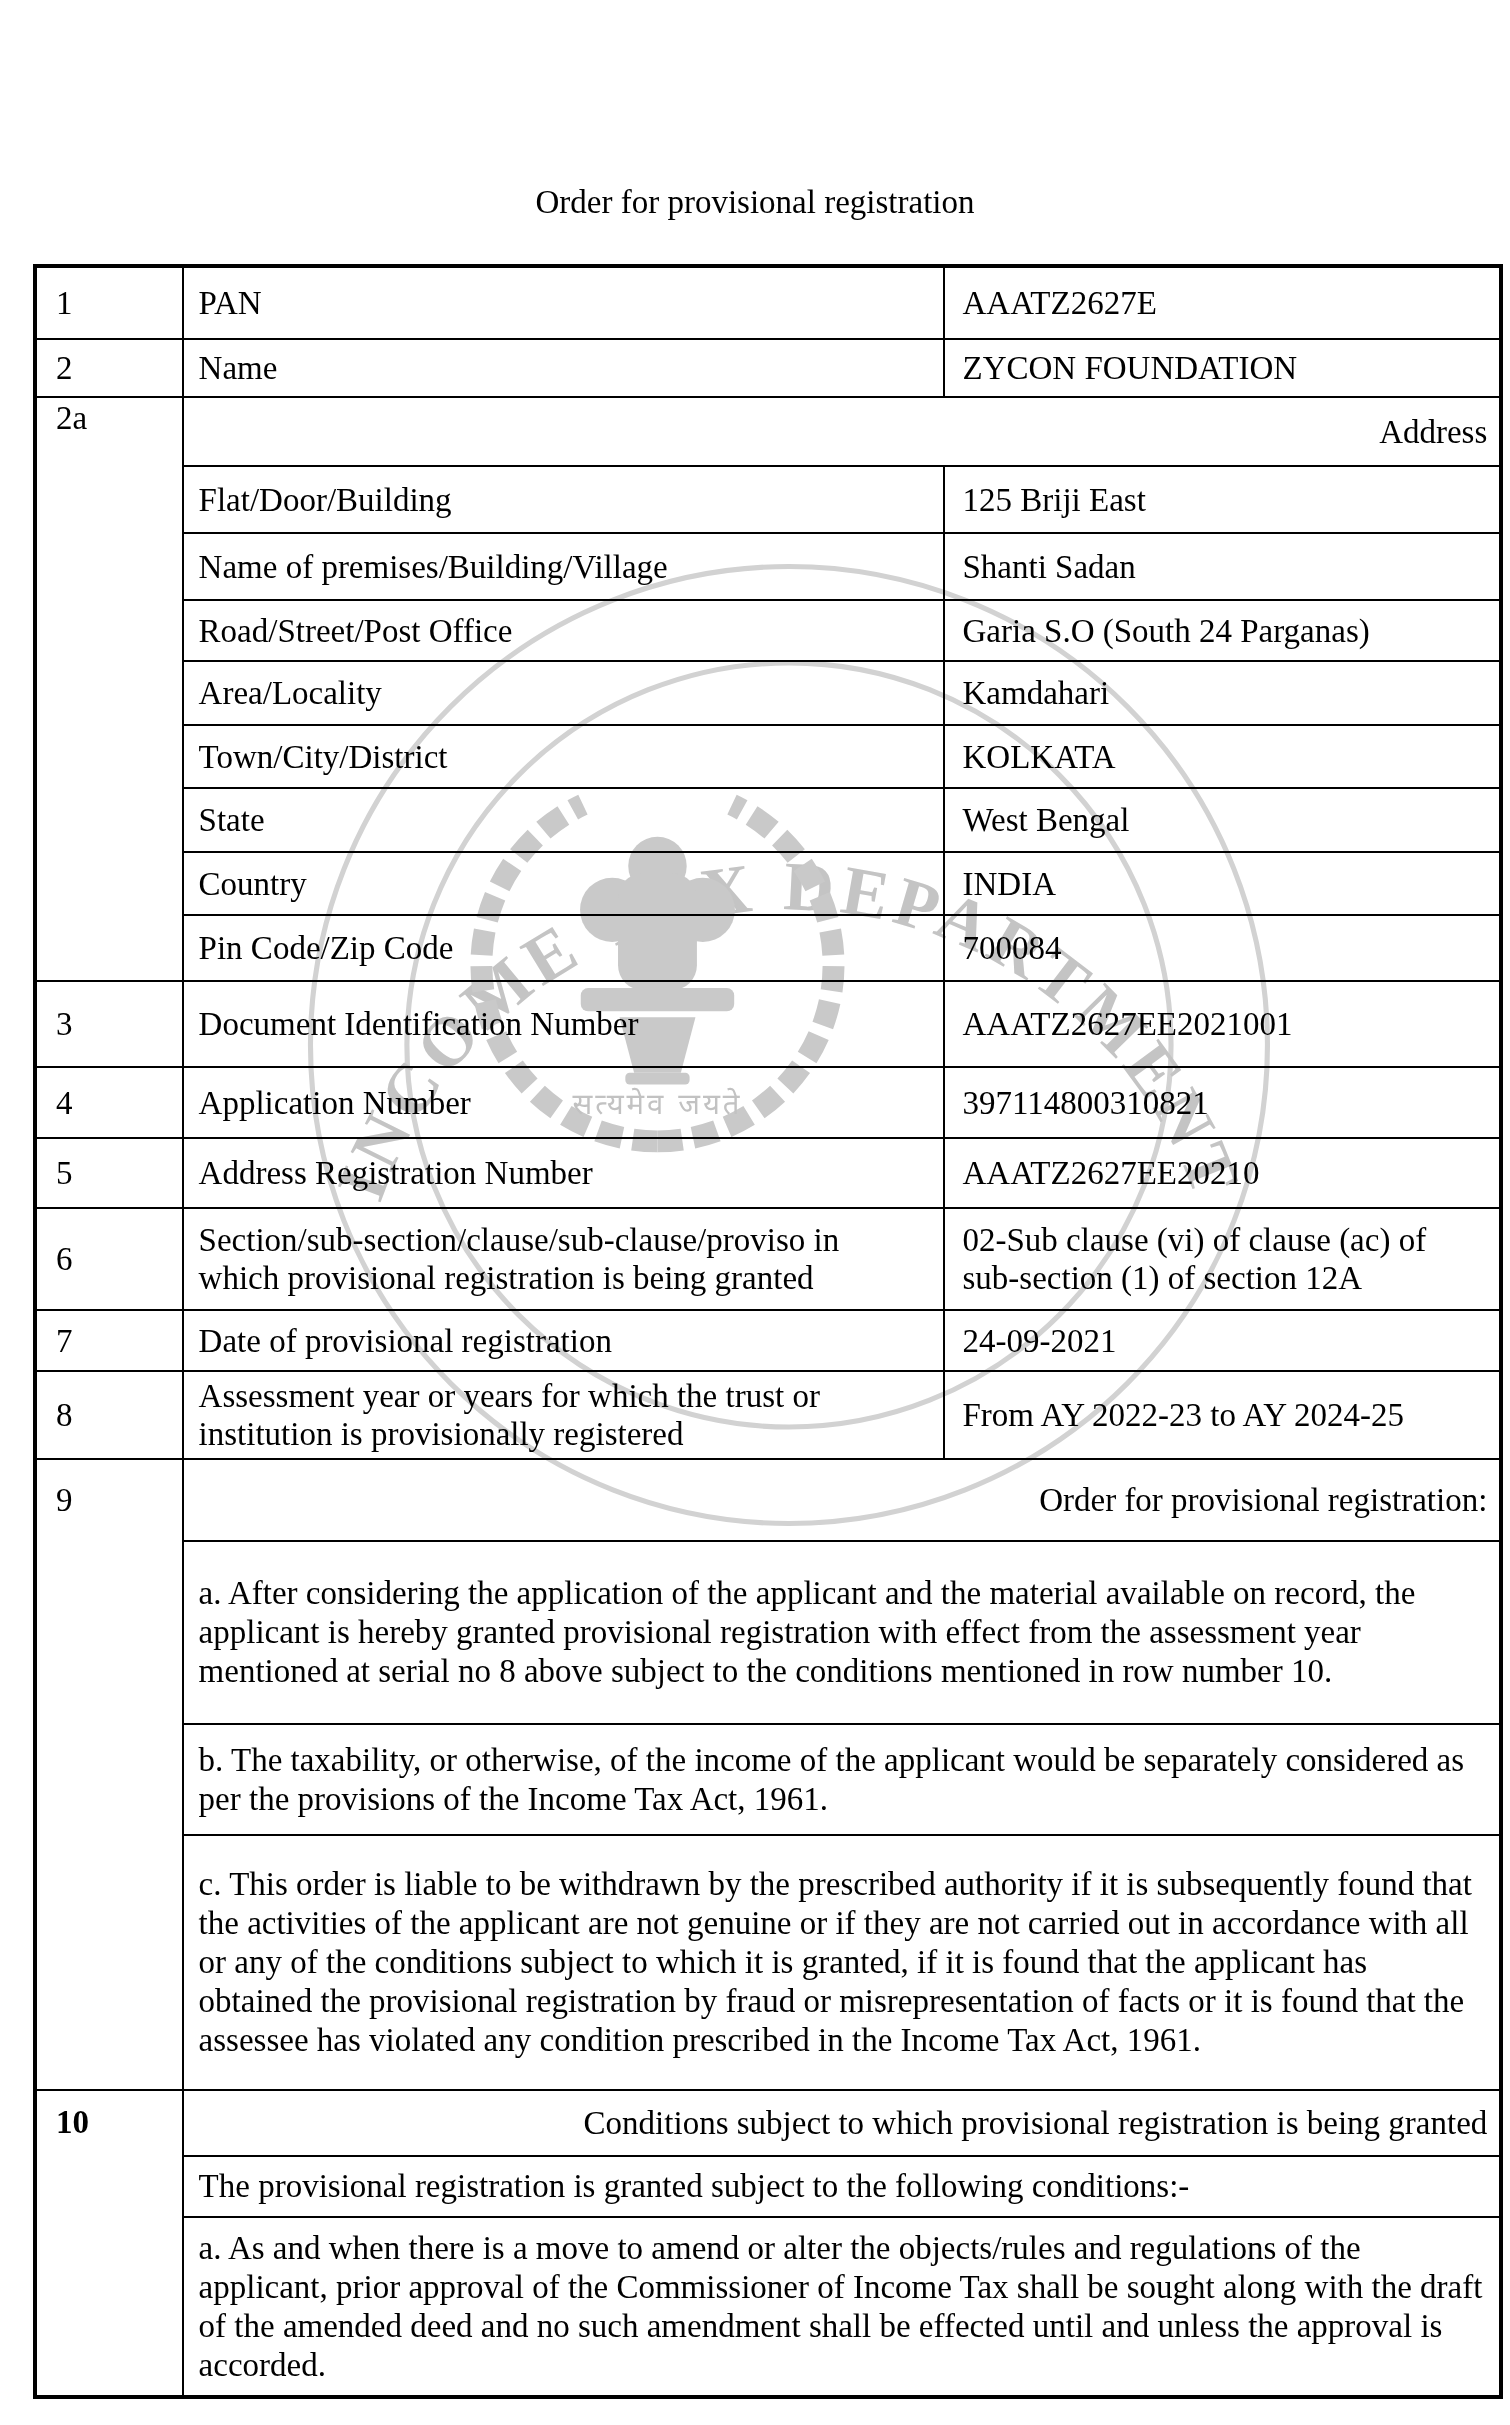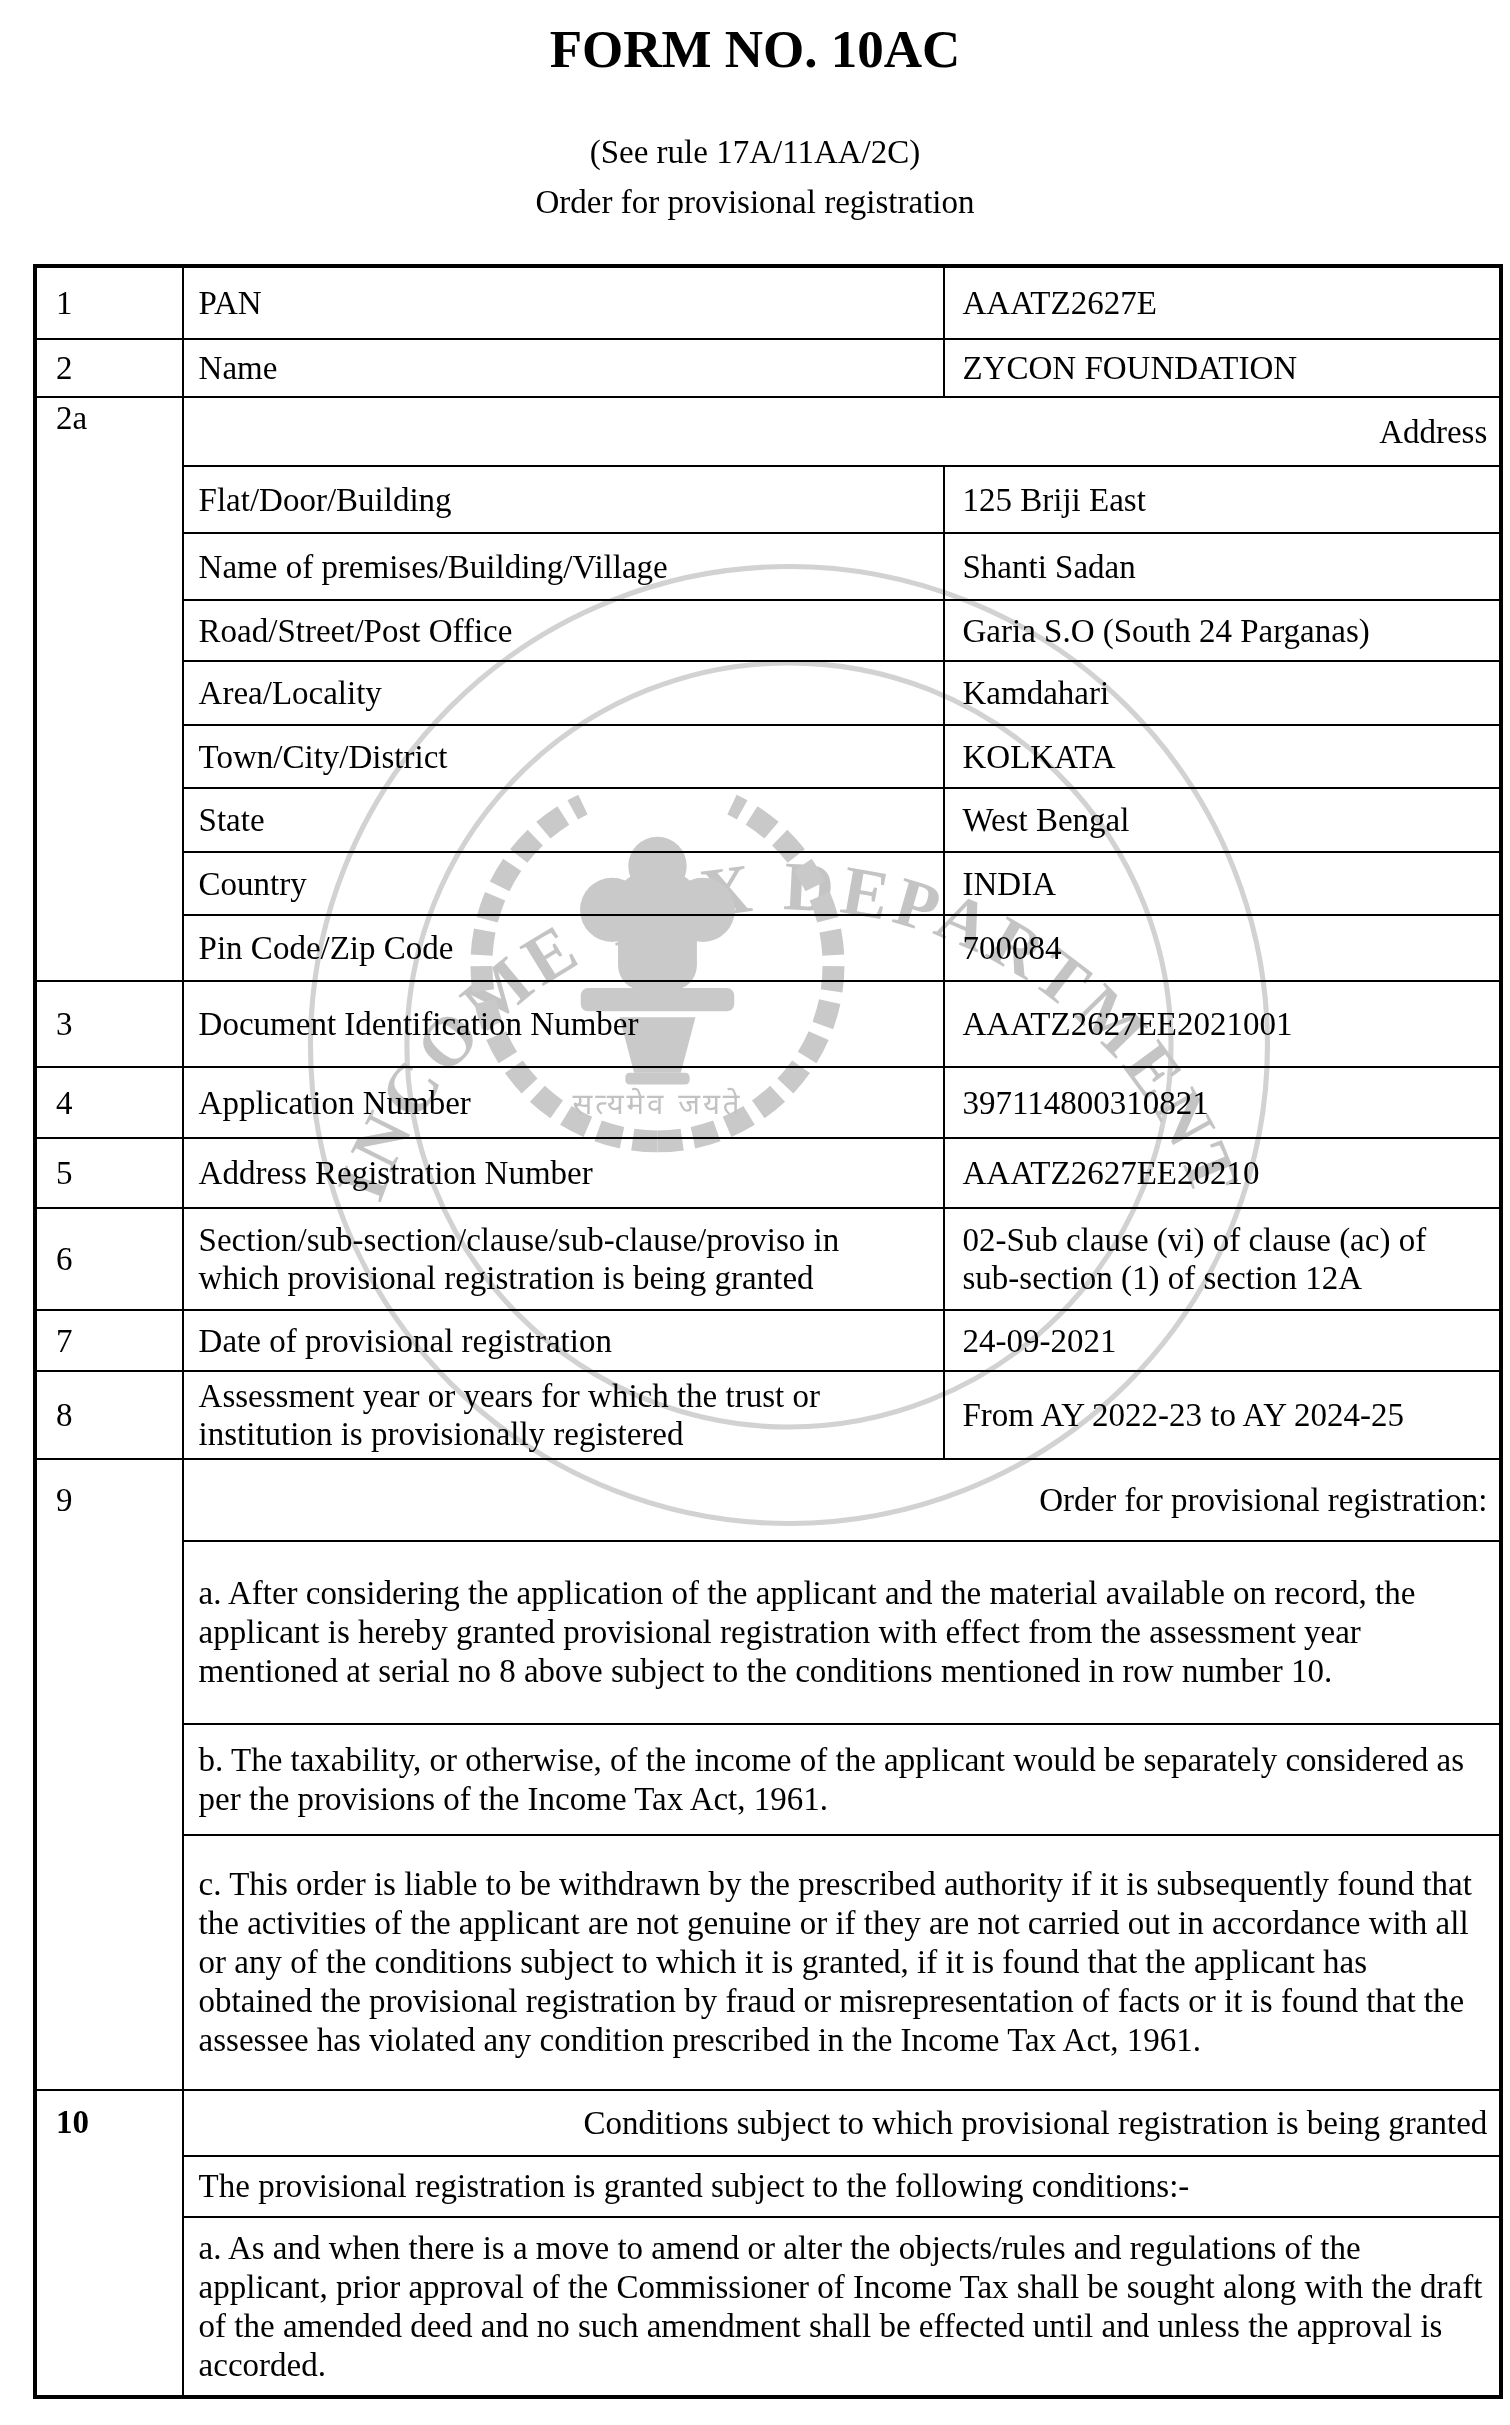--- a/index.html
+++ b/index.html
@@ -90,22 +90,20 @@
         <rect x="846" y="1195" width="108" height="160" rx="34"></rect>
         <rect x="795" y="1352" width="210" height="32" rx="10"></rect>
         <path d="M 848 1392 L 952 1392 L 932 1468 L 868 1468 Z"></path>
         <rect x="856" y="1468" width="88" height="16" rx="6"></rect>
       </g>
 
       <text class="wm-motto" x="900" y="1525" text-anchor="middle">सत्यमेव जयते</text>
     </g>
   </svg>
 
-  <div class="form-title">FORM NO. 10AC</div>
-  <div class="form-sub1">(See rule 17A/11AA/2C)</div>
   <div class="form-sub2">Order for provisional registration</div>
 
   <table class="regtable">
     <colgroup>
       <col style="width:148px">
         <col style="width:761px">
         <col style="width:557px">
     </colgroup>
 
     <tbody>

